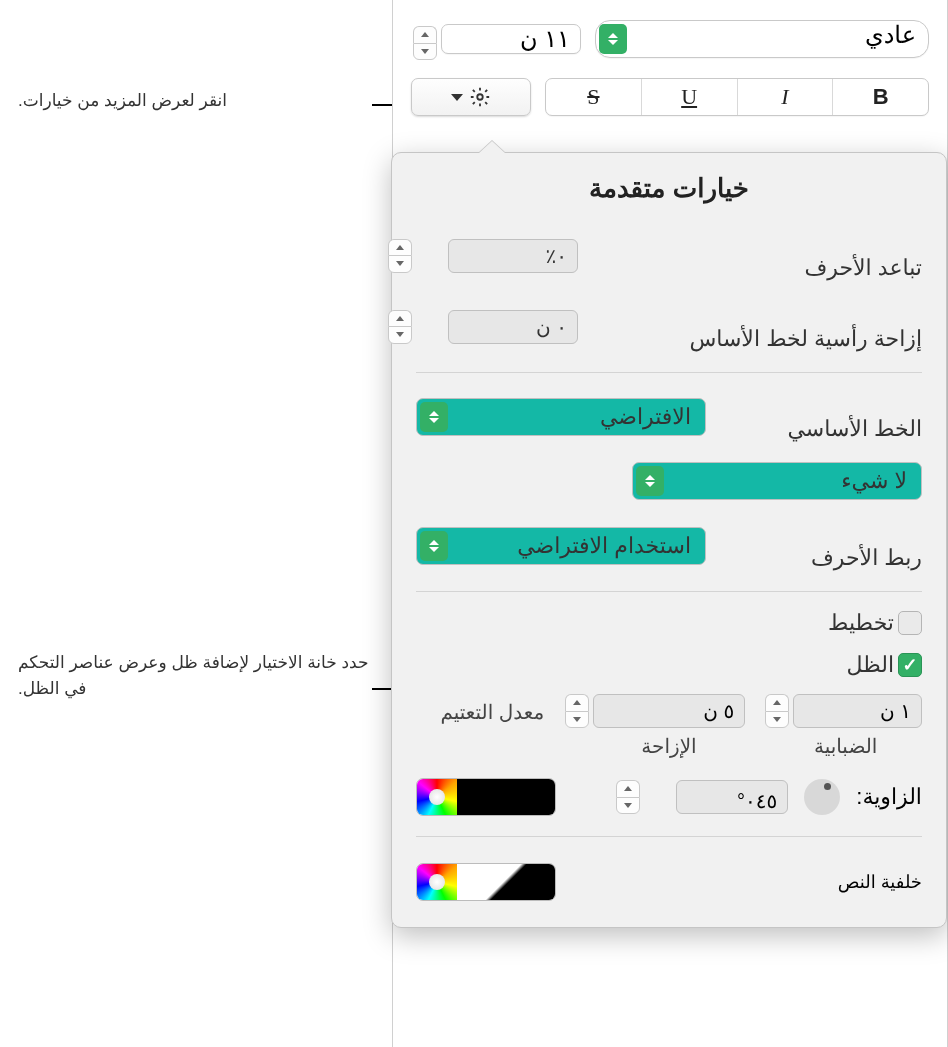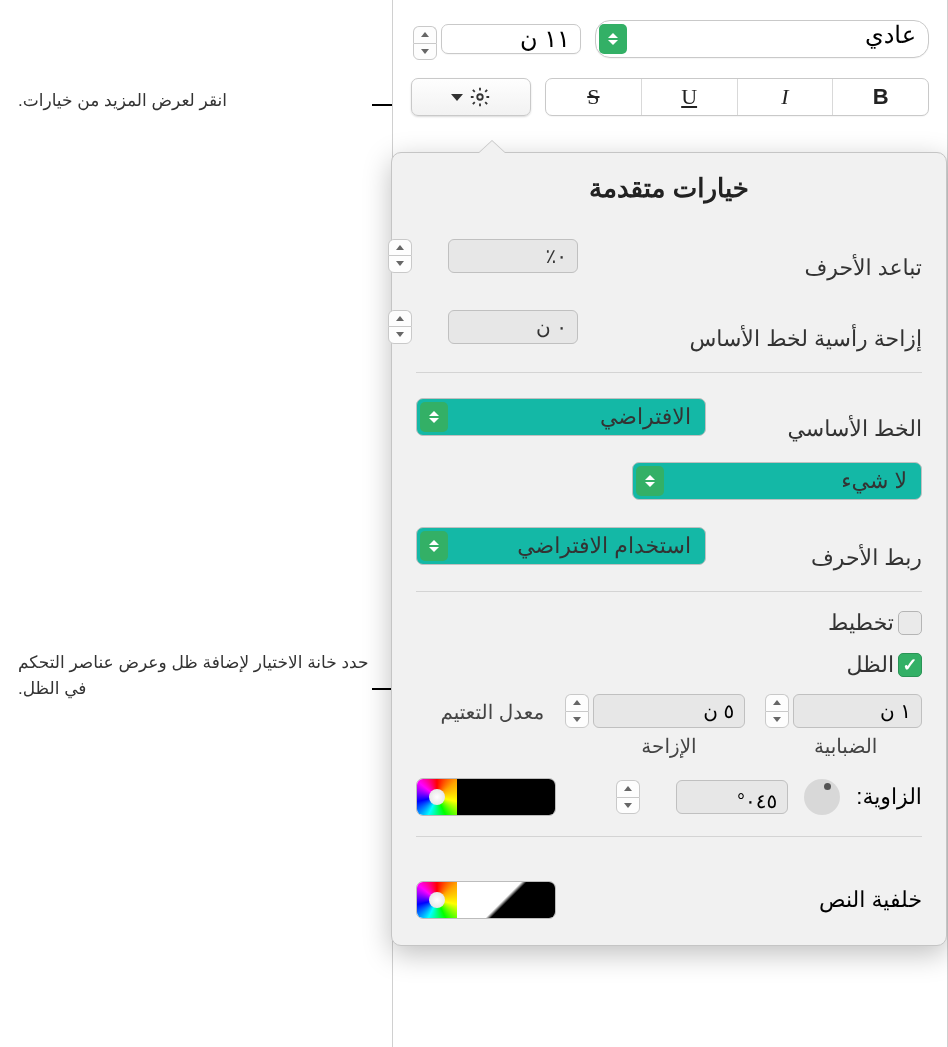--- a/index.html
+++ b/index.html
@@ -343,22 +343,22 @@
   background: #000;
   height: 2px;
 }
 .leader.l1 { top: 104px; left: 372px; width: 24px; }
 .leader.l2 { top: 688px; left: 372px; width: 58px; }
 
 .bg-row {
   display: flex;
   align-items: center;
   justify-content: space-between;
-  font-size: 22px;
-  margin-top: 44px;
+  font-size: 18px;
+  margin-top: 26px;
 }
 </style>
 </head>
 <body>
 
 <div class="callout c1">
   <span>انقر لعرض المزيد من خيارات.</span>
 </div>
 <div class="leader l1"></div>
 

